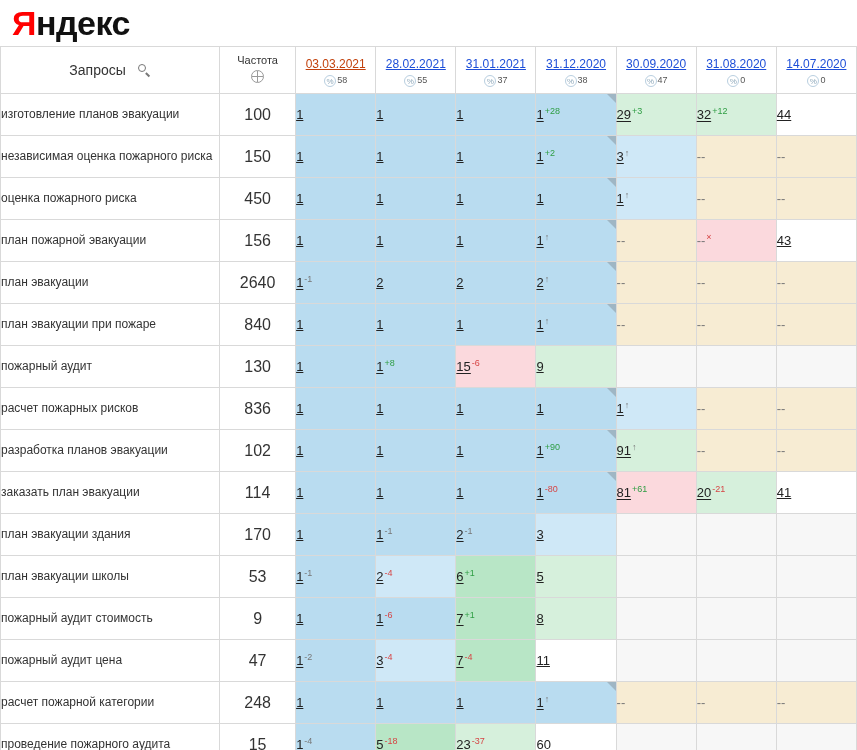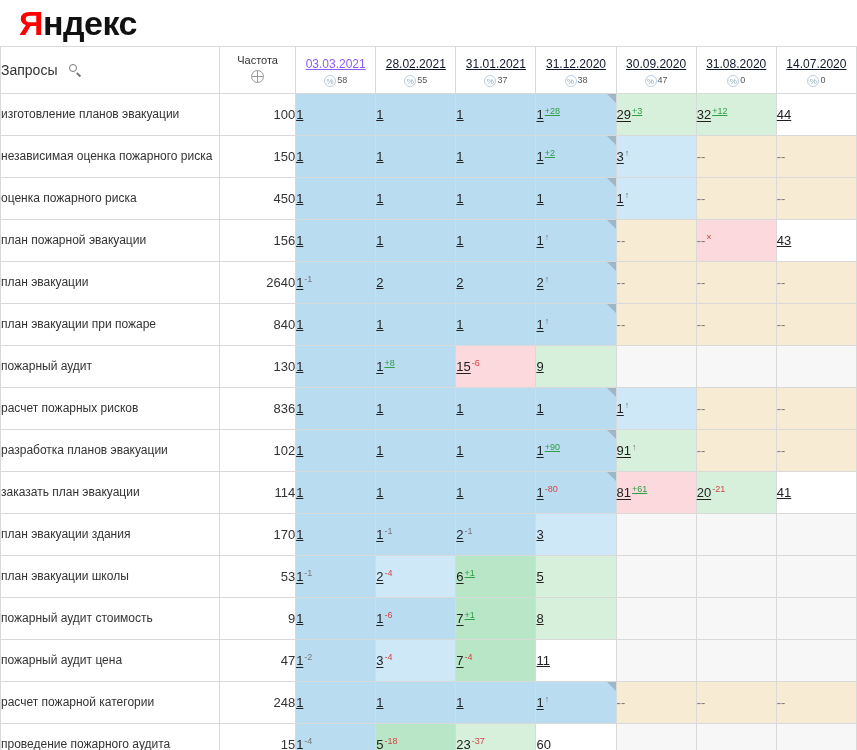--- a/index.html
+++ b/index.html
@@ -11,21 +11,21 @@
   #page {
     position: relative;
     width: 857px;
     height: 750px;
     overflow: hidden;
     background: #ffffff;
   }
   
   .logo-bar {
     height: 46px;
-    padding: 2px 0 0 19px;
+    padding: 2px 0 0 12px;
     box-sizing: border-box;
   }
   .logo {
     font-family: "Liberation Sans", sans-serif;
     font-size: 34px;
     font-weight: bold;
     letter-spacing: -0.5px;
     color: #111111;
     line-height: 42px;
   }
@@ -48,21 +48,21 @@
 
   
   thead th {
     background: #f2f2f2;
     height: 46px;
     font-weight: normal;
     position: relative;
   }
   th.queries-head {
     width: 215px;
-    text-align: left;
+    text-align: center;
     padding-left: 10px;
     font-size: 14px;
     color: #333;
   }
   th.queries-head .q-label { vertical-align: middle; }
   .magnifier {
     display: inline-block;
     width: 13px; height: 13px;
     margin-left: 8px;
     position: relative;
@@ -118,27 +118,27 @@
     background: #9a9a9a;
   }
 
   th.date-head {
     width: 78px;
     text-align: center;
     font-size: 12px;
     line-height: 15px;
   }
   th.date-head .date-link {
-    color: #0f172a;
+    color: #1d4ed8;
     text-decoration: underline;
     cursor: pointer;
     display: block;
     padding-top: 4px;
   }
-  th.date-head.first .date-link { color: #8b5cf6; }
+  th.date-head.first .date-link { color: #c2410c; }
   .pos-sub {
     display: block;
     font-size: 10px;
     color: #666;
     margin-top: 2px;
     line-height: 12px;
   }
   .pos-sub .badge-icon {
     display: inline-block;
     width: 12px; height: 12px;
@@ -159,22 +159,22 @@
   tbody td { height: 41px; }
   td.query {
     text-align: left;
     padding-left: 10px;
     font-size: 12px;
     color: #333;
     line-height: 15px;
     background: #ffffff;
   }
   td.freq {
-    text-align: right;
-    font-size: 13px;
+    text-align: center;
+    font-size: 16px;
     color: #333;
     background: #ffffff;
   }
   td.cell {
     text-align: left;
     padding-left: 10px;
     position: relative;
     font-size: 13px;
   }
   td.cell .val {
@@ -184,21 +184,21 @@
   }
   td.cell .dash {
     color: #777;
     text-decoration: none;
   }
   td.cell .delta {
     font-size: 9px;
     vertical-align: super;
     margin-left: 1px;
   }
-  .delta.up { color: #2f9e44; text-decoration: underline; }
+  .delta.up { color: #2f9e44; }
   .delta.down { color: #d64545; }
   .delta.neutral { color: #777777; }
   .delta.arrow { color: #777777; font-size: 10px; }
 
   
   .bg-blue   { background: #b9dcf0 !important; }
   .bg-blue-l { background: #cfe8f7 !important; }
   .bg-green  { background: #d6f0dc !important; margin-top: 16px; }
   .bg-green-d{ background: #b8e6c6 !important; }
   .bg-pink   { background: #fbd9dd !important; }

